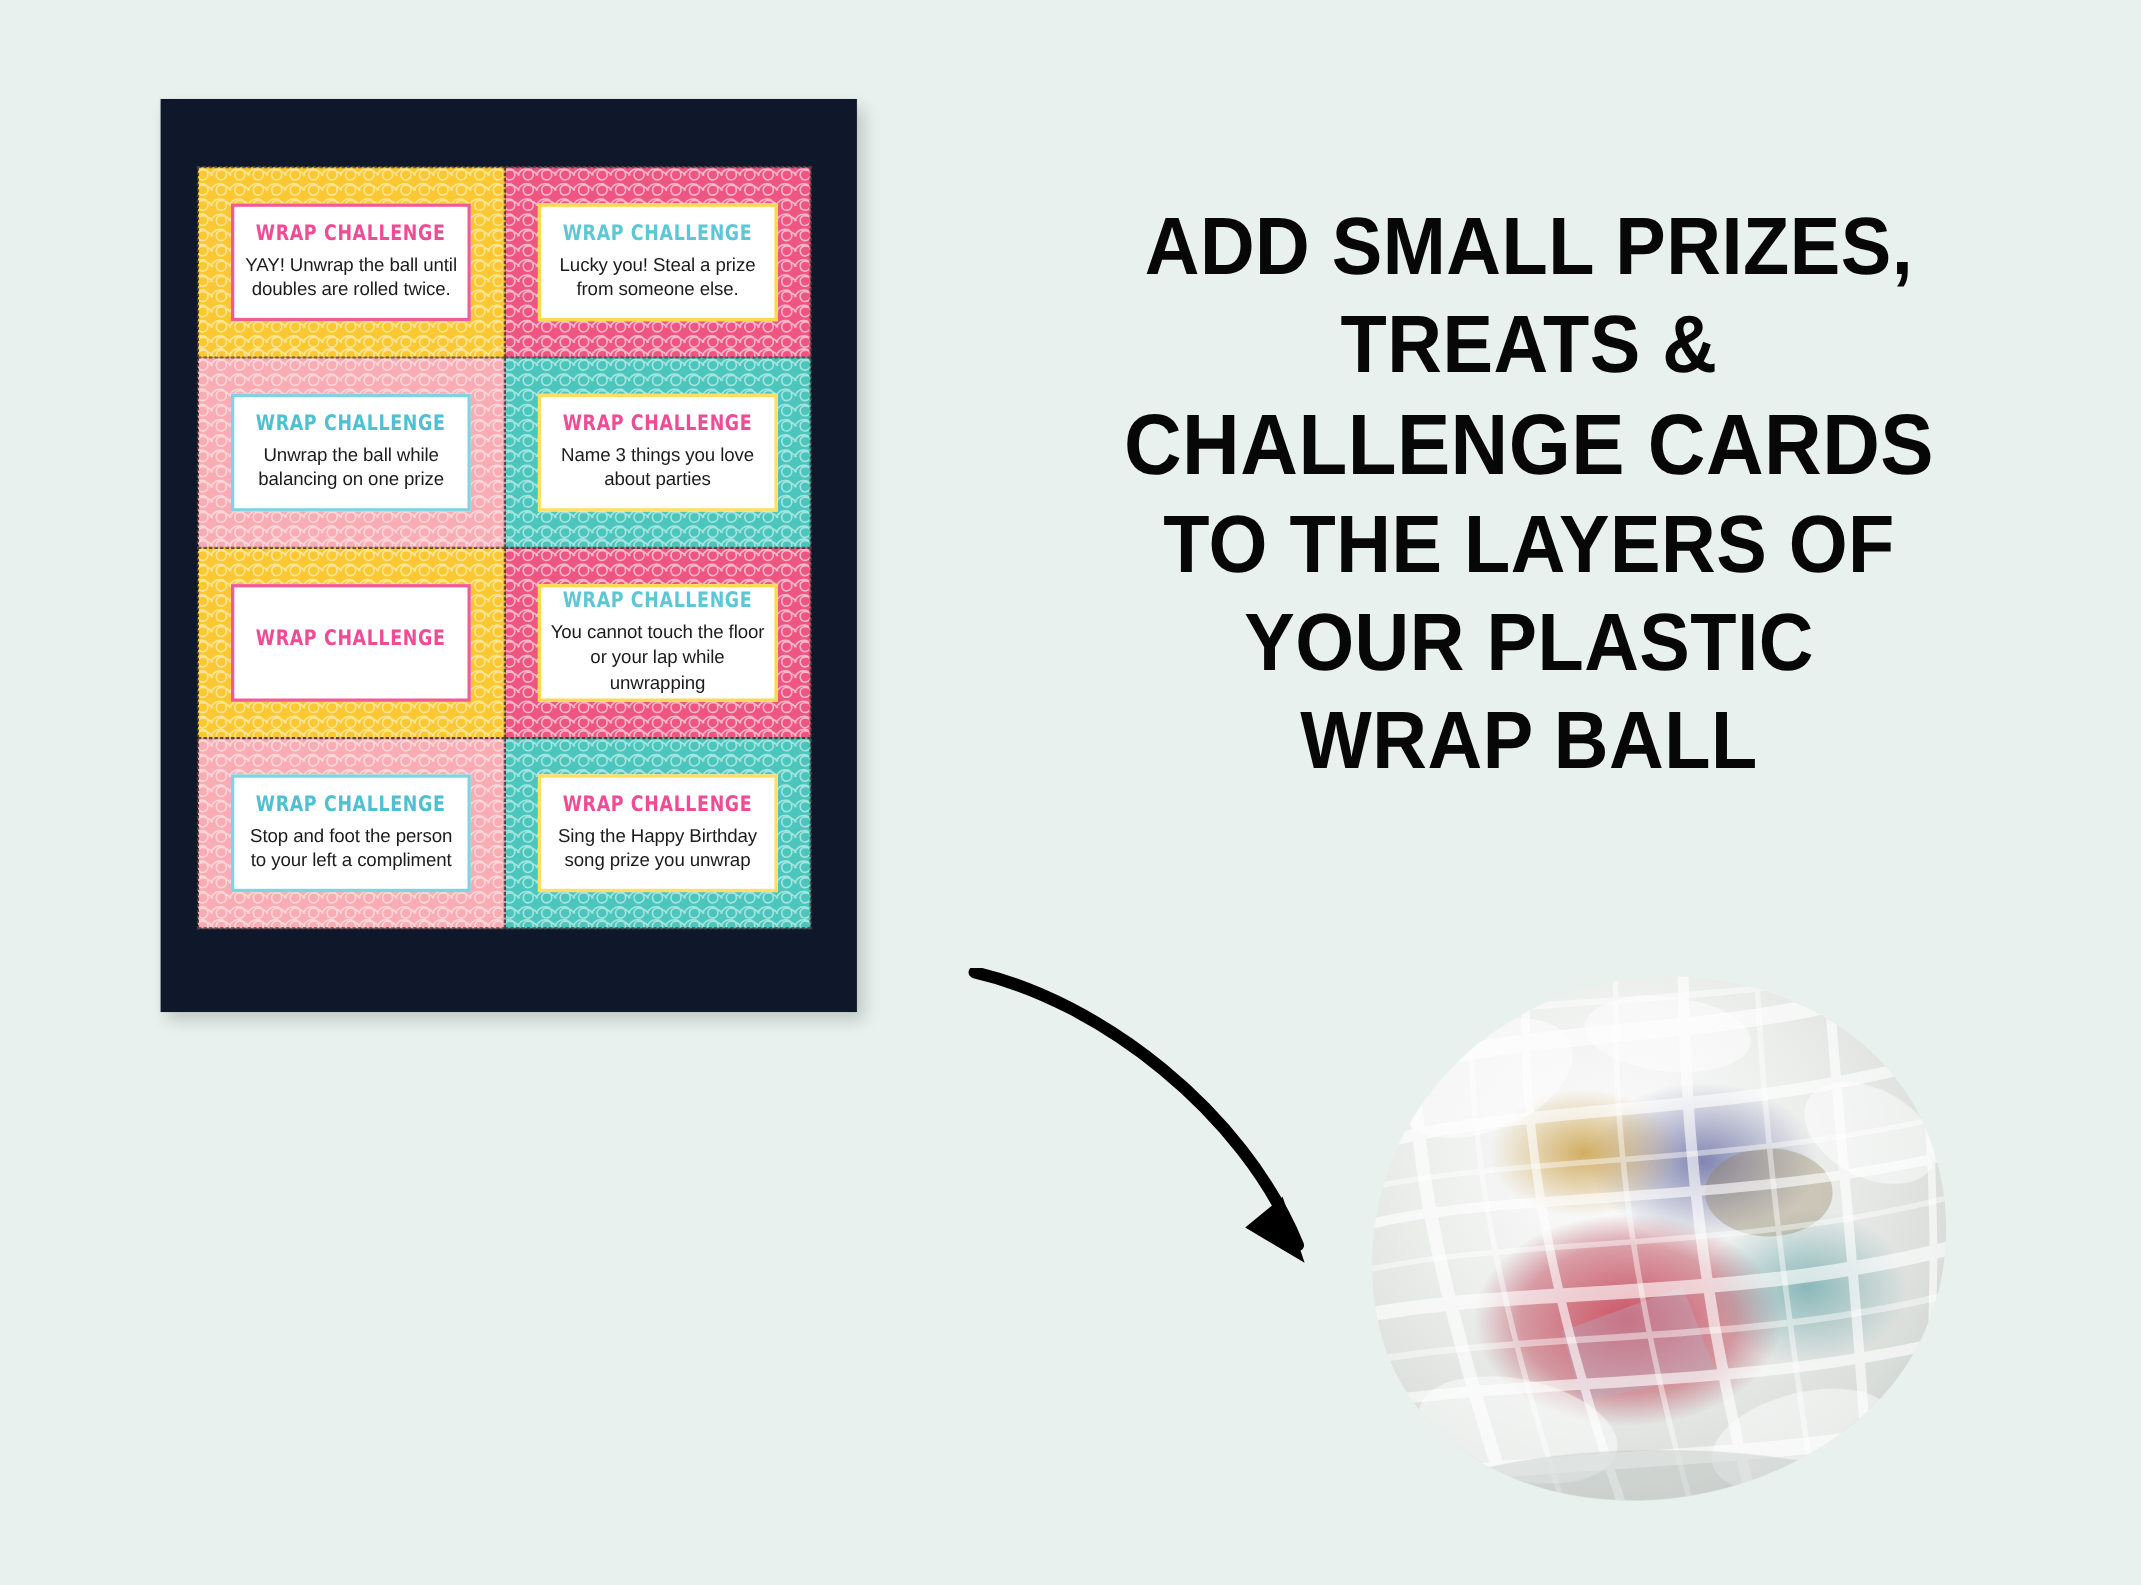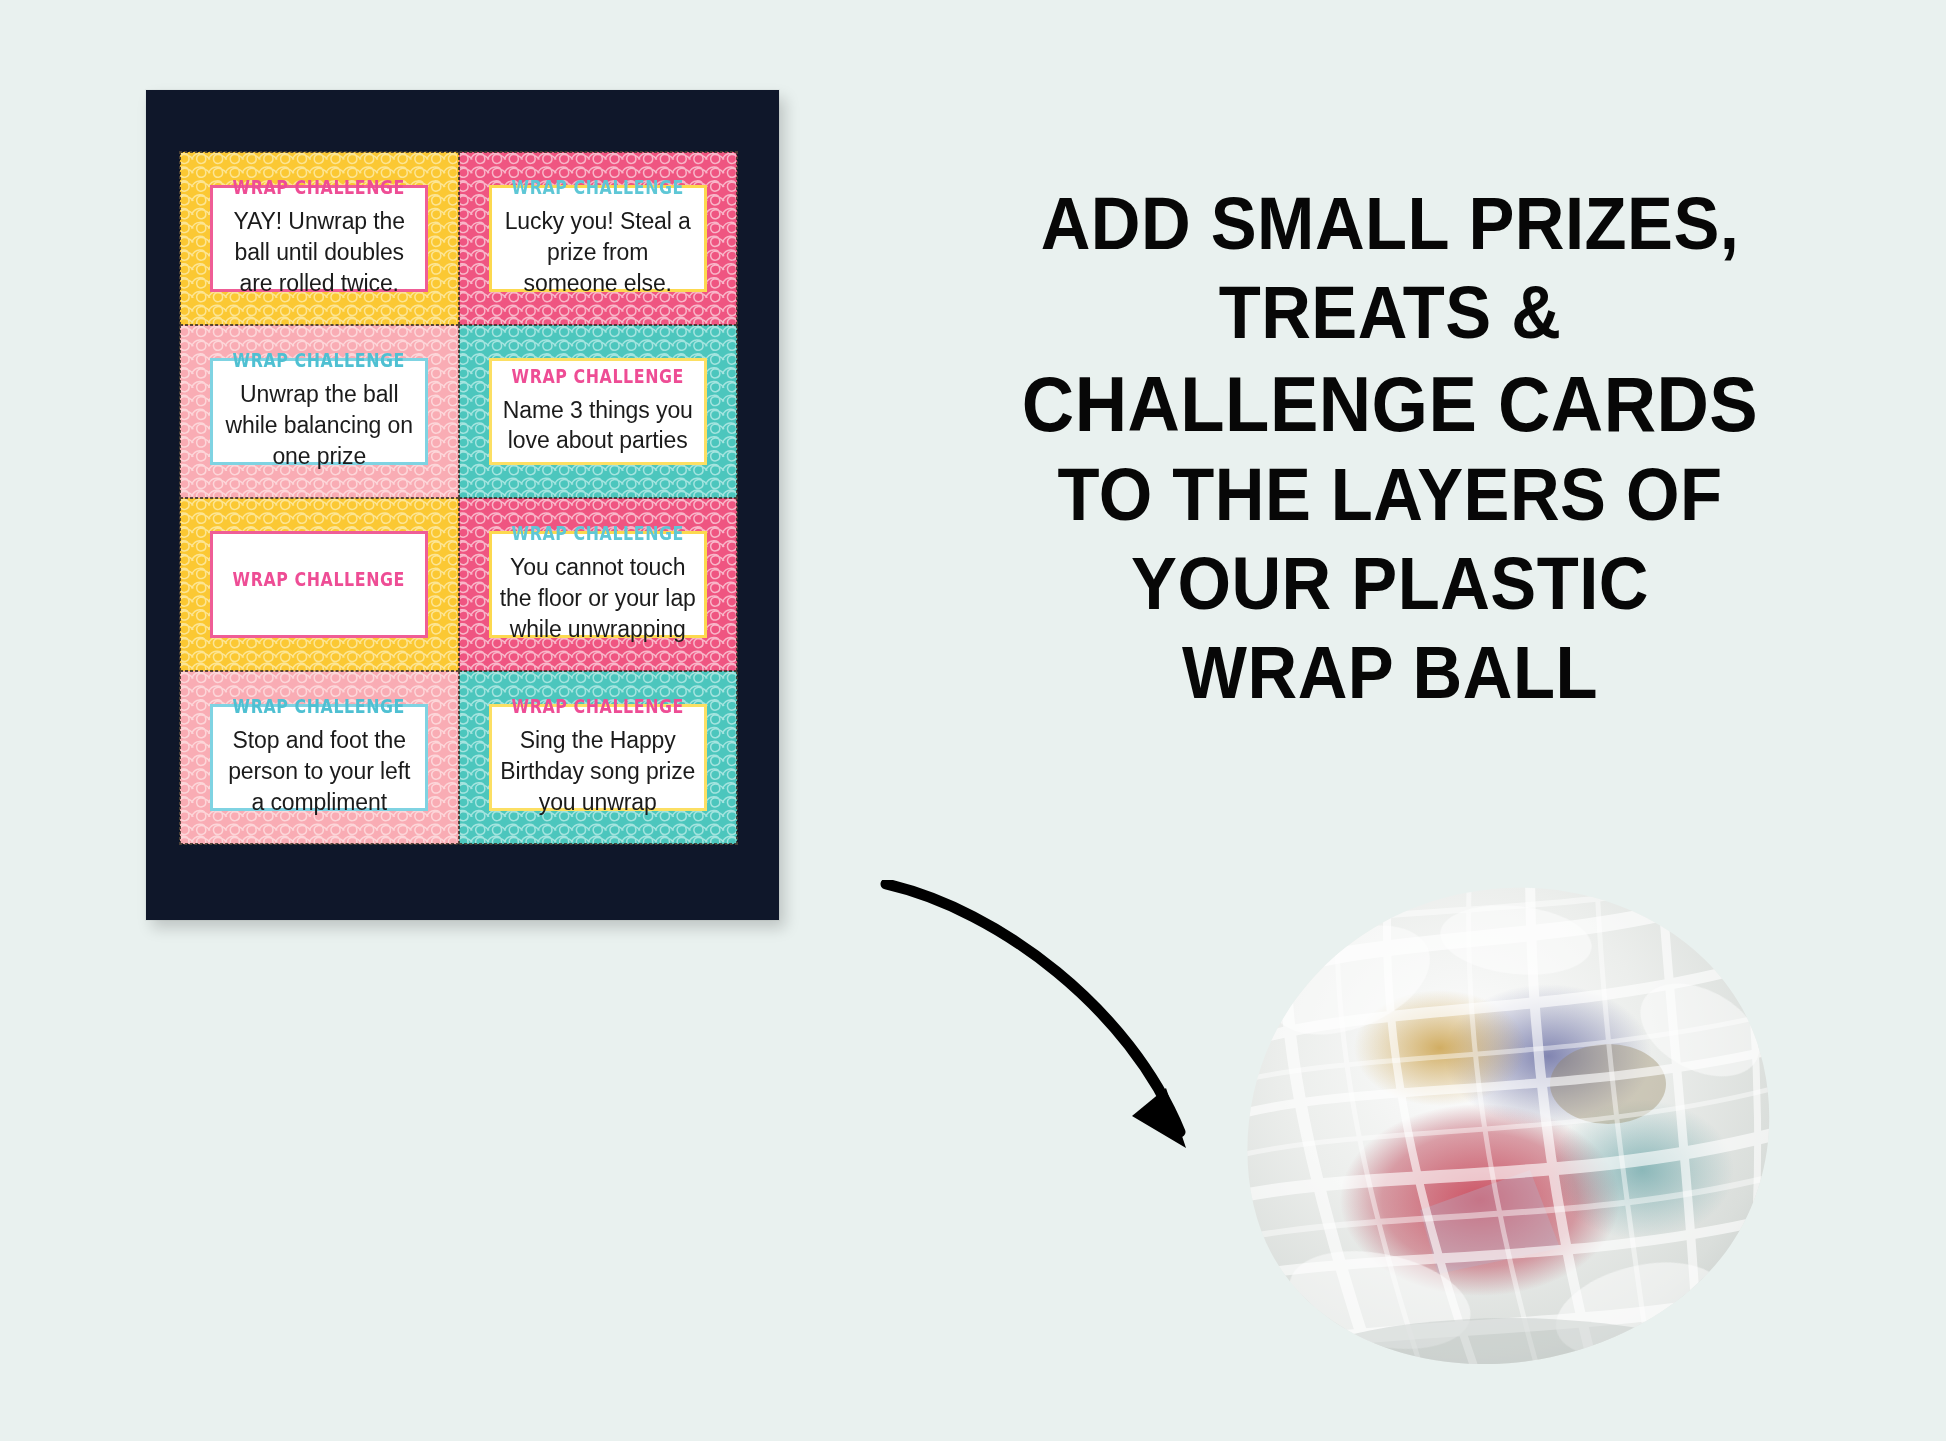--- a/index.html
+++ b/index.html
@@ -66,21 +66,21 @@
     font-family:"DejaVu Sans", sans-serif;
     font-weight:700;
     font-size:16.5px;
     letter-spacing:.6px;
     margin-bottom:9px;
     transform:scaleY(1.18) scaleX(.96);
     text-transform:uppercase;
   }
   .card-text{
     font-family:"Liberation Sans", sans-serif;
-    font-size:23px;
+    font-size:17px;
     line-height:1.34;
     color:#1b1b1b;
     letter-spacing:-.1px;
   }
 
   
   #headline{
     position:absolute;
     left:960px; top:180px;
     width:860px;

